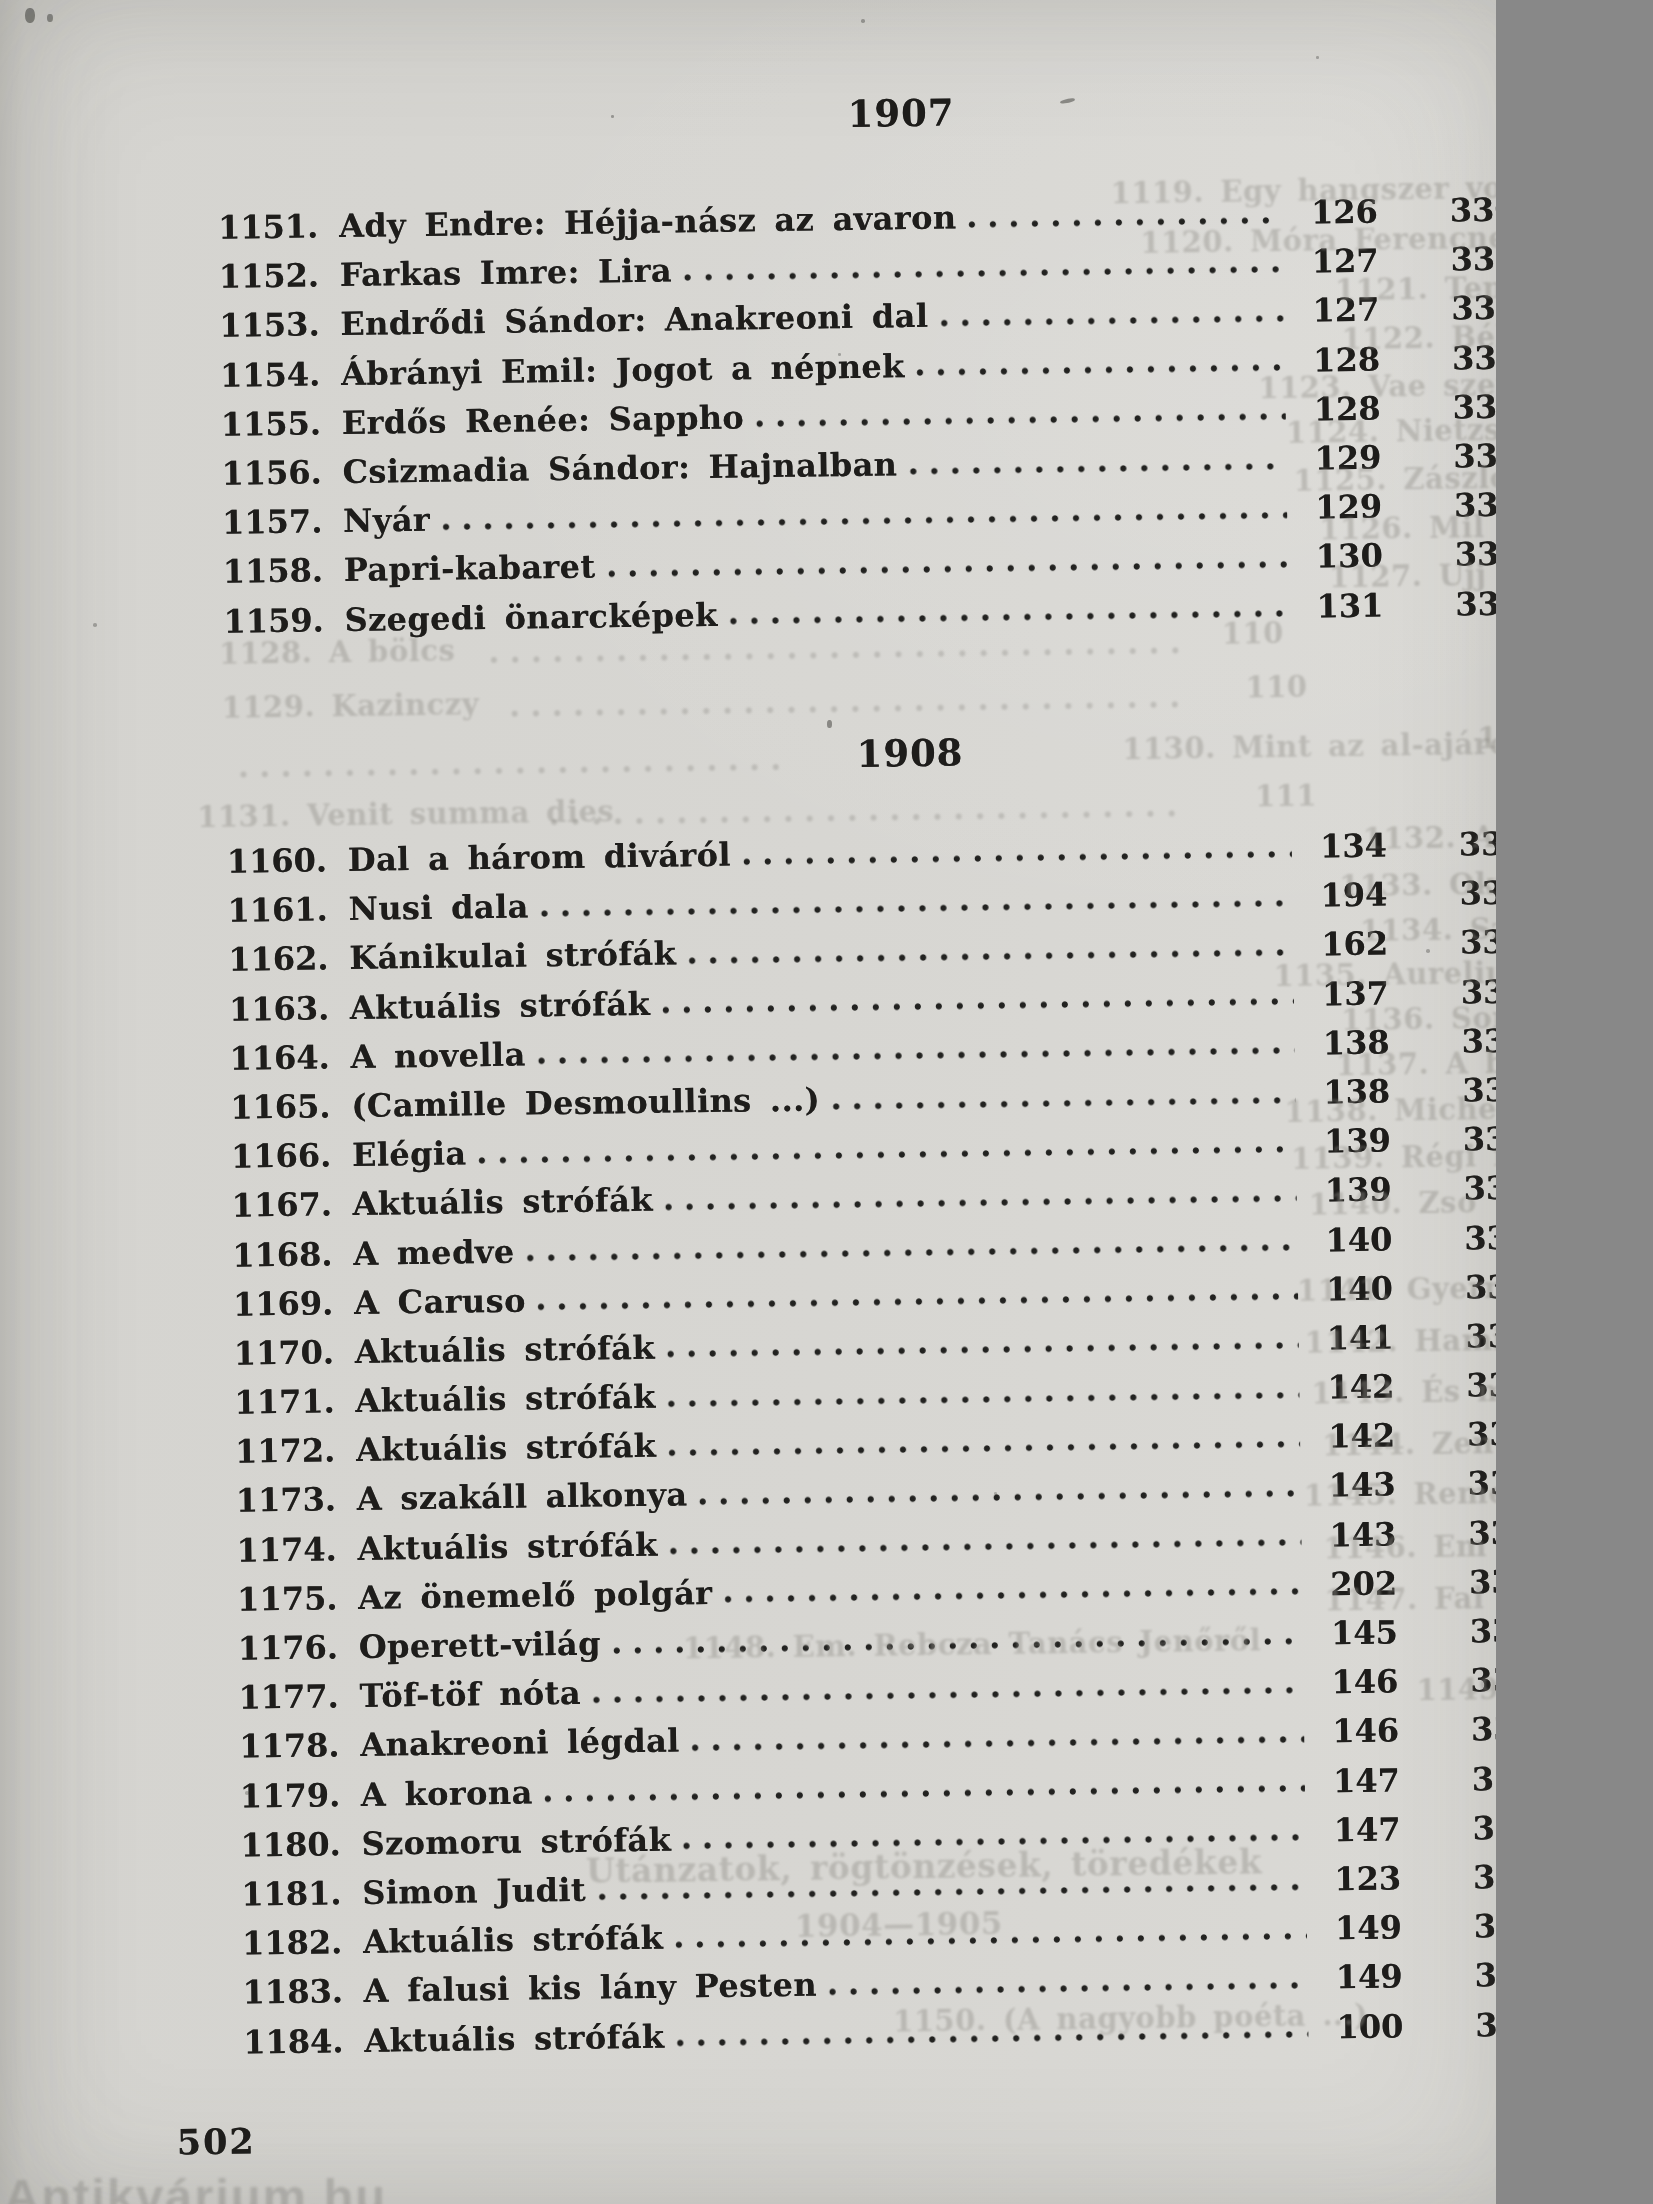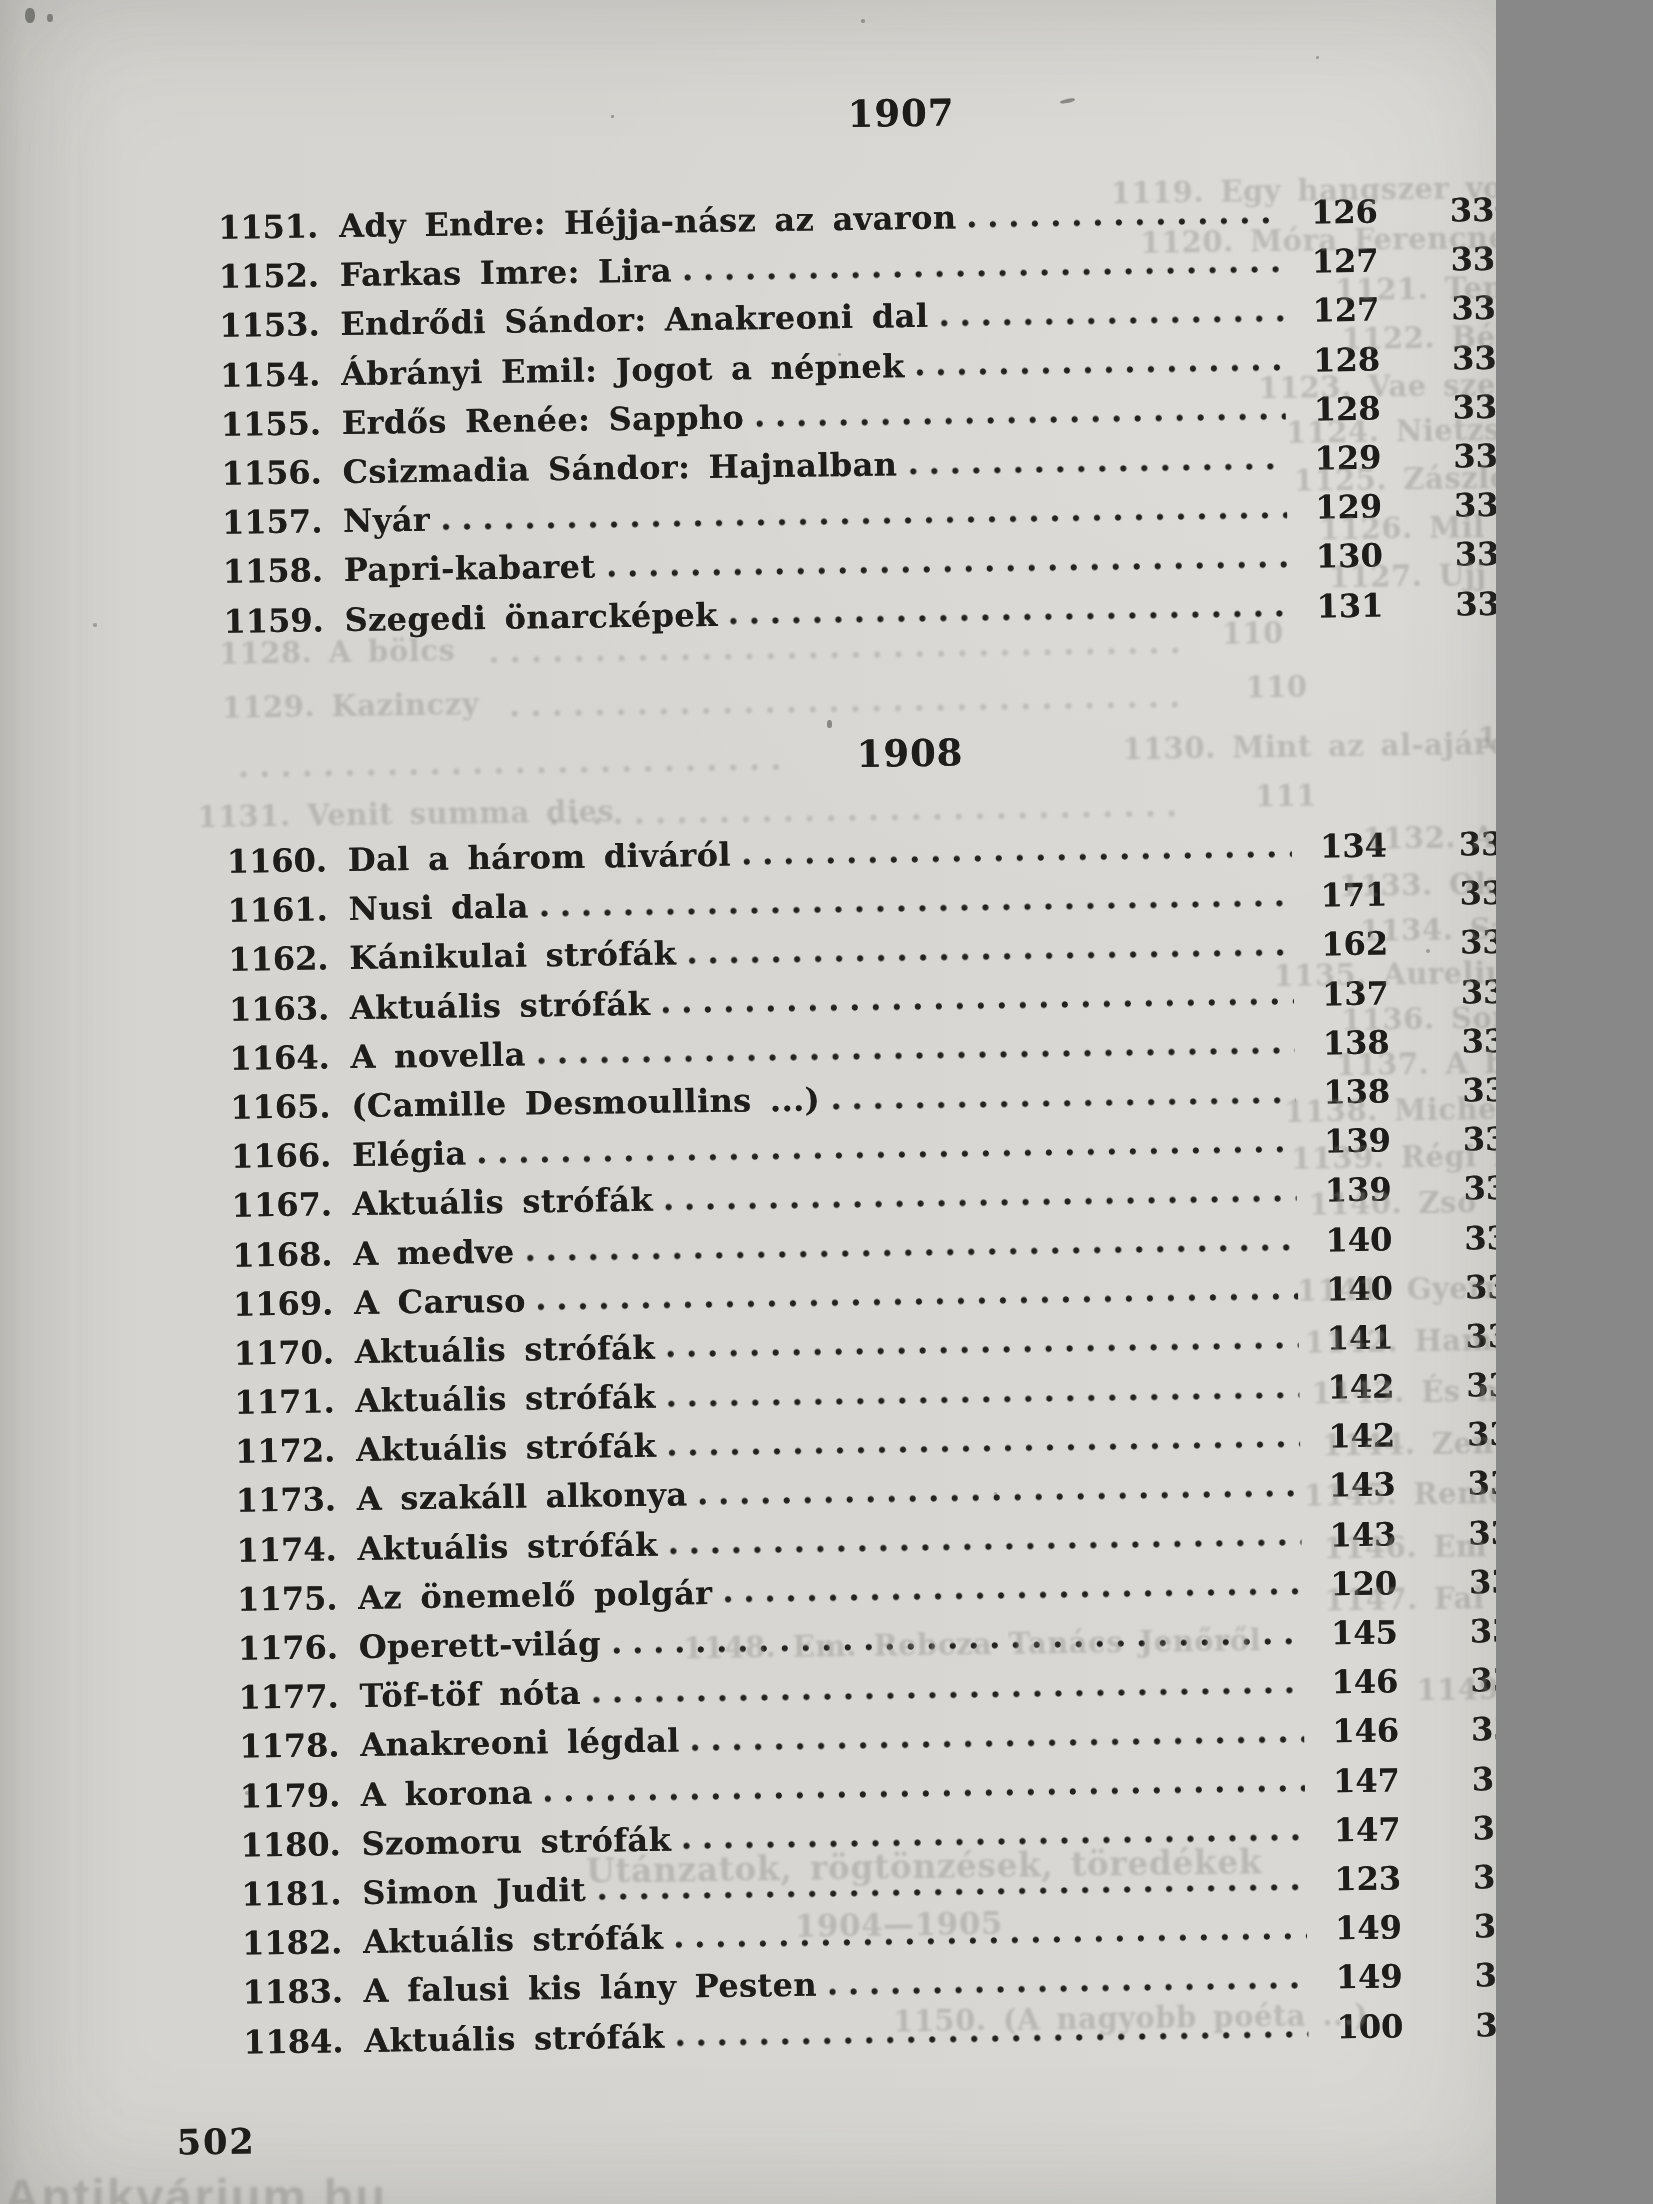--- a/index.html
+++ b/index.html
@@ -152,21 +152,21 @@
           <span class="num">1160.</span>
           <span class="title">Dal a három diváról</span>
           <span class="dots"></span>
           <span class="p1">134</span>
           <span class="p2">332</span>
         </div>
         <div class="row">
           <span class="num">1161.</span>
           <span class="title">Nusi dala</span>
           <span class="dots"></span>
-          <span class="p1">171</span>
+          <span class="p1">194</span>
           <span class="p2">332</span>
         </div>
         <div class="row">
           <span class="num">1162.</span>
           <span class="title">Kánikulai strófák</span>
           <span class="dots"></span>
           <span class="p1">162</span>
           <span class="p2">333</span>
         </div>
         <div class="row">
@@ -250,21 +250,21 @@
           <span class="num">1174.</span>
           <span class="title">Aktuális strófák</span>
           <span class="dots"></span>
           <span class="p1">143</span>
           <span class="p2">335</span>
         </div>
         <div class="row">
           <span class="num">1175.</span>
           <span class="title">Az önemelő polgár</span>
           <span class="dots"></span>
-          <span class="p1">120</span>
+          <span class="p1">202</span>
           <span class="p2">335</span>
         </div>
         <div class="row">
           <span class="num">1176.</span>
           <span class="title">Operett-világ</span>
           <span class="dots"></span>
           <span class="p1">145</span>
           <span class="p2">336</span>
         </div>
         <div class="row">

